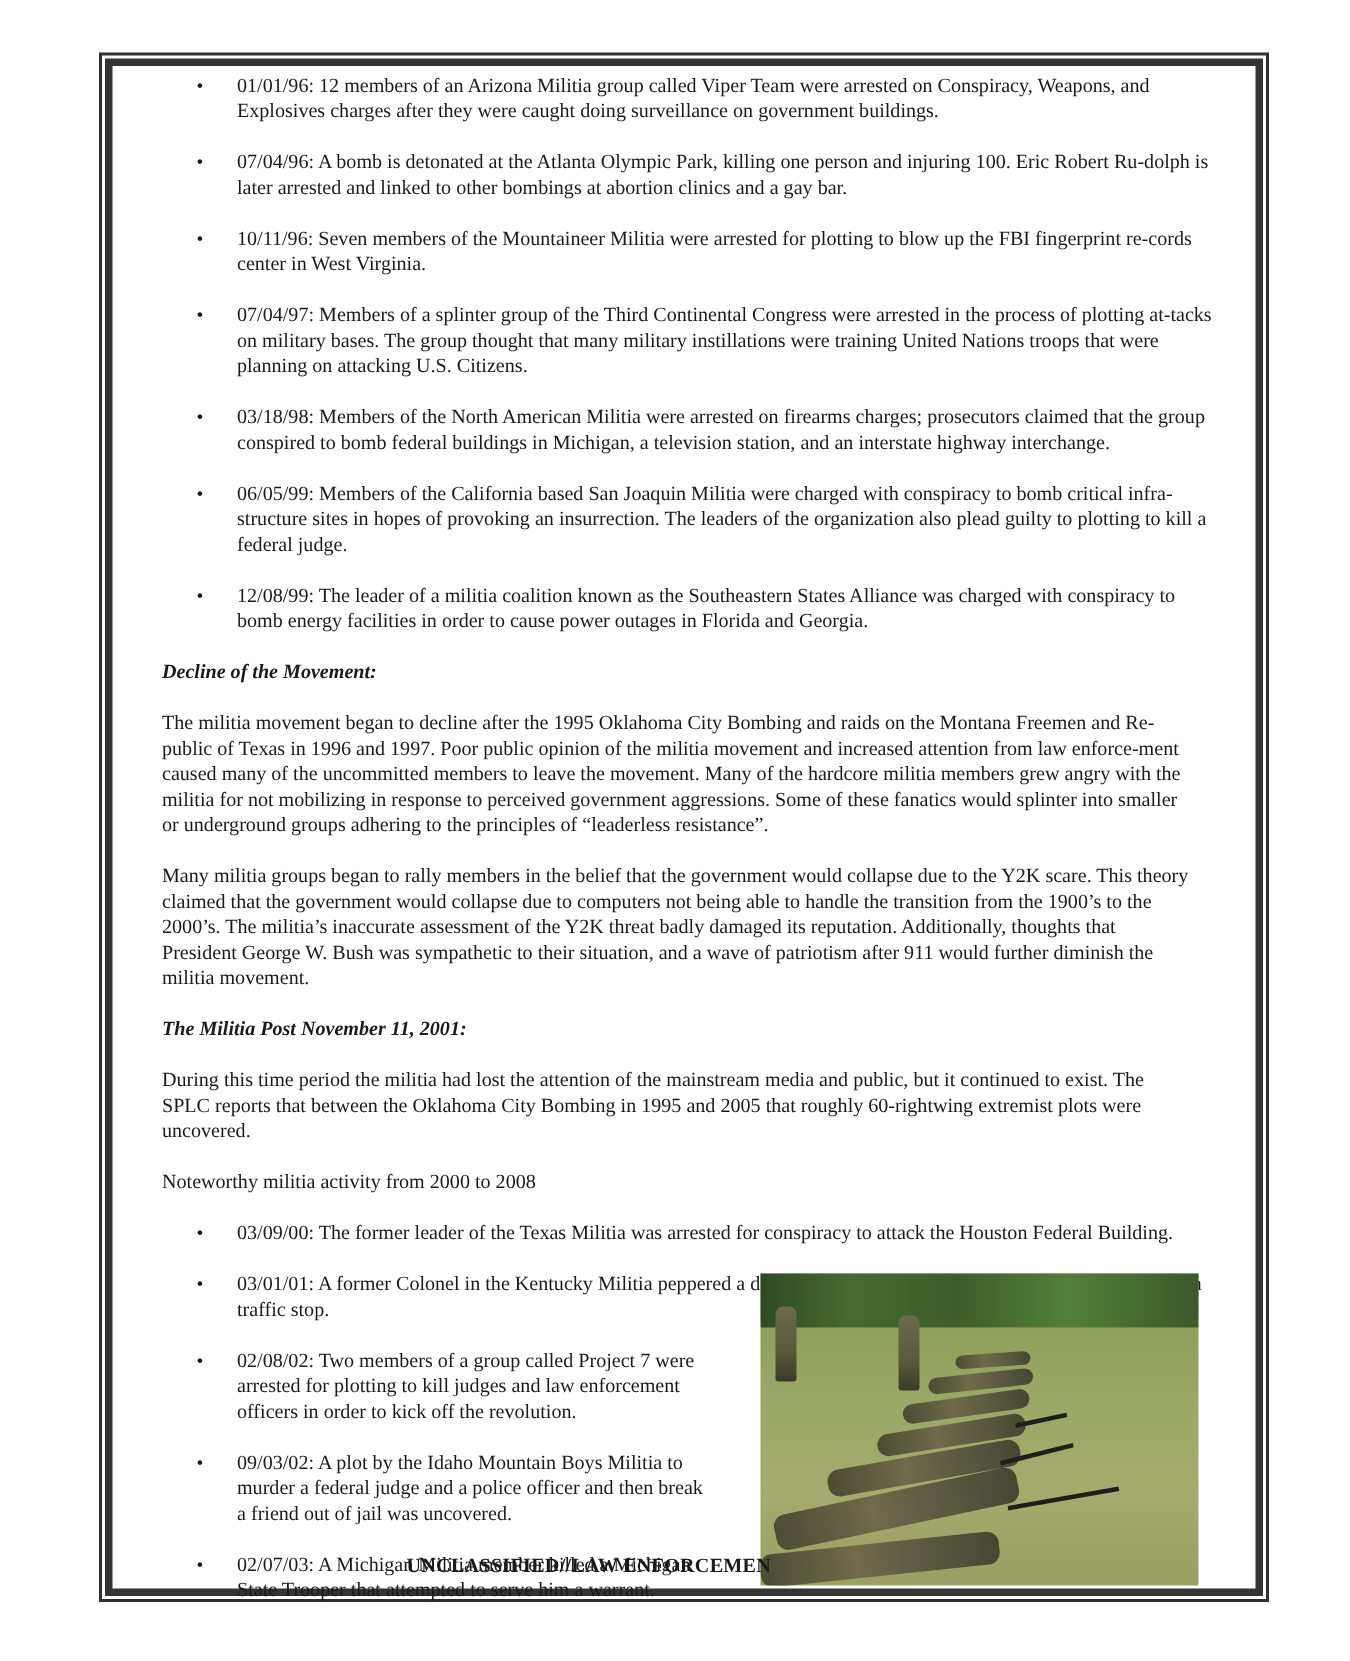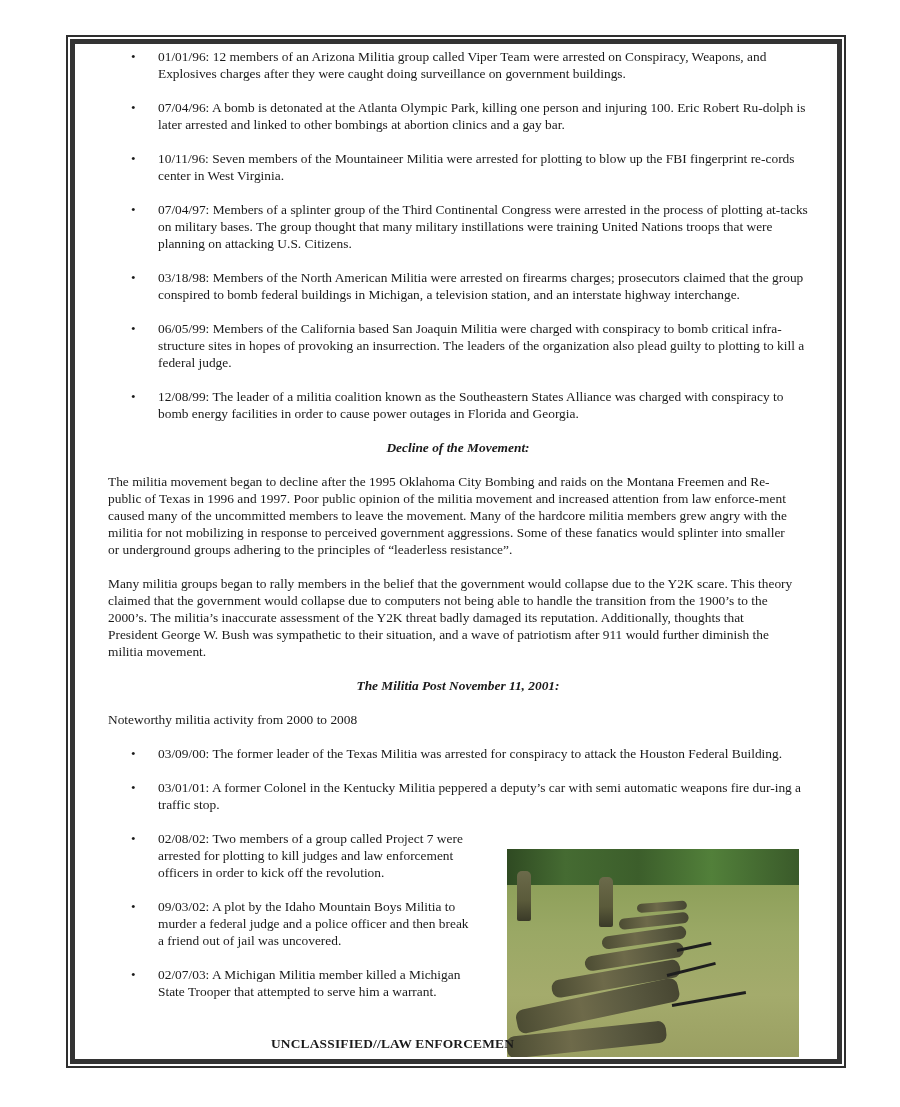--- a/index.html
+++ b/index.html
@@ -7,21 +7,21 @@
          font-family: "Liberation Serif", "DejaVu Serif", serif; color: #1a1a1a; }
   .frame-outer { position: absolute; left: 66px; top: 35px; width: 780px; height: 1033px;
                  border: 2px solid #2e2e2e; box-sizing: border-box; }
   .frame-inner { position: absolute; left: 2px; top: 2px; right: 2px; bottom: 2px;
                  border: 5px solid #333333; box-sizing: border-box; }
   .page-content { position: absolute; left: 108px; top: 48px; width: 700px; }
   .txt { font-size: 13.4px; line-height: 17px; }
   ul.events { list-style: none; margin: 0; padding: 0; }
   ul.events li { position: relative; padding-left: 50px; margin-bottom: 17px; }
   ul.events li .bullet { position: absolute; left: 23px; top: 0; font-size: 13px; }
-  .heading { font-style: italic; font-weight: bold; margin: 0 0 17px 0; text-align: center; }
+  .heading { font-style: italic; font-weight: bold; margin: 0 0 17px 0; }
   p.para { margin: 0 14px 17px 0; }
   .narrow li { width: 318px; }
   .photo { position: absolute; left: 507px; top: 849px; width: 292px; height: 208px; overflow: hidden;
            background: linear-gradient(180deg, #3f5a2c 0%, #4d6b34 14%, #8ea05a 17%, #9aa865 40%, #a4ab6c 70%, #9a9f62 100%); }
   .photo .trees { position:absolute; left:0; top:0; width:100%; height:36px;
            background: linear-gradient(90deg,#2f4a22,#456b32 20%,#3c5e2b 45%,#52803a 70%,#3a5a2a); }
   .photo .soldier { position:absolute; width:14px; height:50px; background: linear-gradient(180deg,#6b6a4a,#5a5a3a 60%,#3a3a28); border-radius: 5px 5px 2px 2px; }
   .photo .row { position:absolute; background: linear-gradient(90deg,#4c4c33,#6e6a4a 40%,#5a5940 70%,#474632); border-radius: 8px; transform-origin: left center; }
   .photo .rifle { position:absolute; height:3px; background:#1e1e1e; transform-origin:left center; }
   .footer-marking { position: absolute; left: 271px; top: 1036px; font-weight: bold; font-size: 13.4px; letter-spacing: 0.2px; }
@@ -42,20 +42,21 @@
     <li><span class="bullet">•</span><span>03/18/98: Members of the North American Militia were arrested on firearms charges; prosecutors claimed that the group conspired to bomb federal buildings in Michigan, a television station, and an interstate highway interchange.</span></li>
     <li><span class="bullet">•</span><span>06/05/99: Members of the California based San Joaquin Militia were charged with conspiracy to bomb critical infra-structure sites in hopes of provoking an insurrection.  The leaders of the organization also plead guilty to plotting to kill a federal judge.</span></li>
     <li><span class="bullet">•</span><span>12/08/99: The leader of a militia coalition known as the Southeastern States Alliance was charged with conspiracy to bomb energy facilities in order to cause power outages in Florida and Georgia.</span></li>
   </ul>
 
   <h3 class="heading txt">Decline of the Movement:</h3>
   <p class="para">The militia movement began to decline after the 1995 Oklahoma City Bombing and raids on the Montana Freemen and Re-public of Texas in 1996 and 1997.  Poor public opinion of the militia movement and increased attention from law enforce-ment caused many of the uncommitted members to leave the movement.  Many of the hardcore militia members grew angry with the militia for not mobilizing in response to perceived government aggressions.  Some of these fanatics would splinter into smaller or underground groups adhering to the principles of “leaderless resistance”.</p>
   <p class="para">Many militia groups began to rally members in the belief that the government would collapse due to the Y2K scare.  This theory claimed that the government would collapse due to computers not being able to handle the transition from the 1900’s to the 2000’s.  The militia’s inaccurate assessment of the Y2K threat badly damaged its reputation.  Additionally, thoughts that President George W. Bush was sympathetic to their situation, and a wave of patriotism after 911 would further diminish the militia movement.</p>
 
   <h3 class="heading txt">The Militia Post November 11, 2001:</h3>
+  <p class="para">During this time period the militia had lost the attention of the mainstream media and public, but it continued to exist.  The SPLC reports that between the Oklahoma City Bombing in 1995 and 2005 that roughly 60-rightwing extremist plots were uncovered.</p>
   <p class="para">Noteworthy militia activity from 2000 to 2008</p>
 
   <ul class="events">
     <li><span class="bullet">•</span><span>03/09/00: The former leader of the Texas Militia was arrested for conspiracy to attack the Houston Federal Building.</span></li>
     <li><span class="bullet">•</span><span>03/01/01: A former Colonel in the Kentucky Militia peppered a deputy’s car with semi automatic weapons fire dur-ing a traffic stop.</span></li>
   </ul>
   <ul class="events narrow">
     <li><span class="bullet">•</span><span>02/08/02: Two members of a group called Project 7 were arrested for plotting to kill judges and law enforcement officers in order to kick off the revolution.</span></li>
     <li><span class="bullet">•</span><span>09/03/02:  A plot by the Idaho Mountain Boys Militia to murder a federal judge and a police officer and then break a friend out of jail was uncovered.</span></li>
     <li><span class="bullet">•</span><span>02/07/03:  A Michigan Militia member killed a Michigan State Trooper that attempted to serve him a warrant.</span></li>

